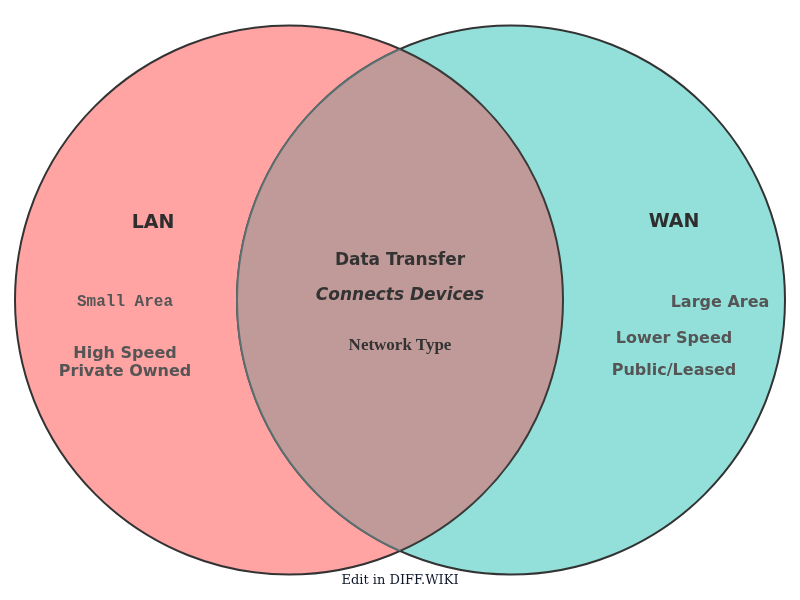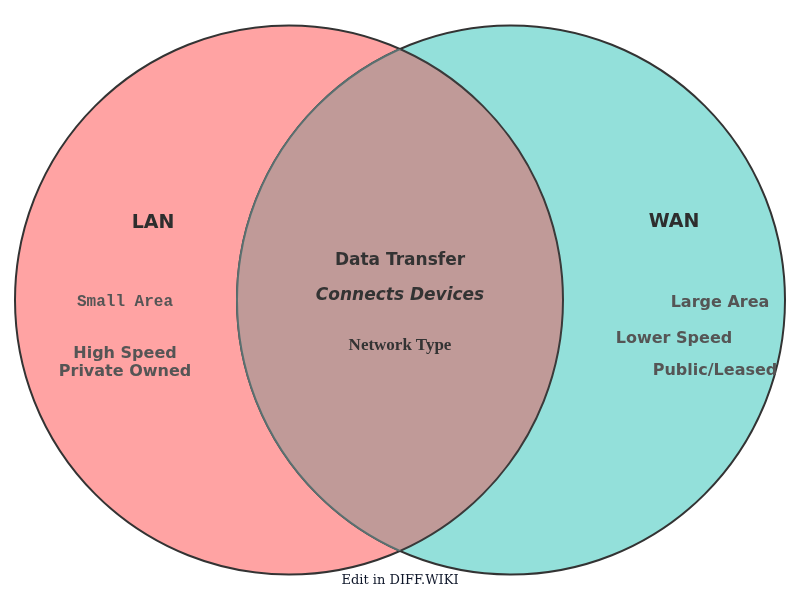--- a/index.html
+++ b/index.html
@@ -33,15 +33,15 @@
 <div class="label item" style="left:125px; top:343px;">High Speed</div>
 <div class="label item" style="left:125px; top:361px;">Private Owned</div>
 
 <div class="label common" style="left:400px; top:249px;">Data Transfer</div>
 <div class="label common" style="left:400px; top:284px;font-style:italic;">Connects Devices</div>
 <div class="label common" style="left:400px; top:335px;font-family:Liberation Serif, serif;">Network Type</div>
 
 <div class="label title" style="left:674px; top:209px;">WAN</div>
 <div class="label item" style="left:674px; top:292px;margin-left:46px;">Large Area</div>
 <div class="label item" style="left:674px; top:328px;">Lower Speed</div>
-<div class="label item" style="left:674px; top:360px;margin-left:41px;">Public/Leased</div>
+<div class="label item" style="left:674px; top:360px;">Public/Leased</div>
 
 <div class="footer">Edit in DIFF.WIKI</div>
 
 </body></html>

